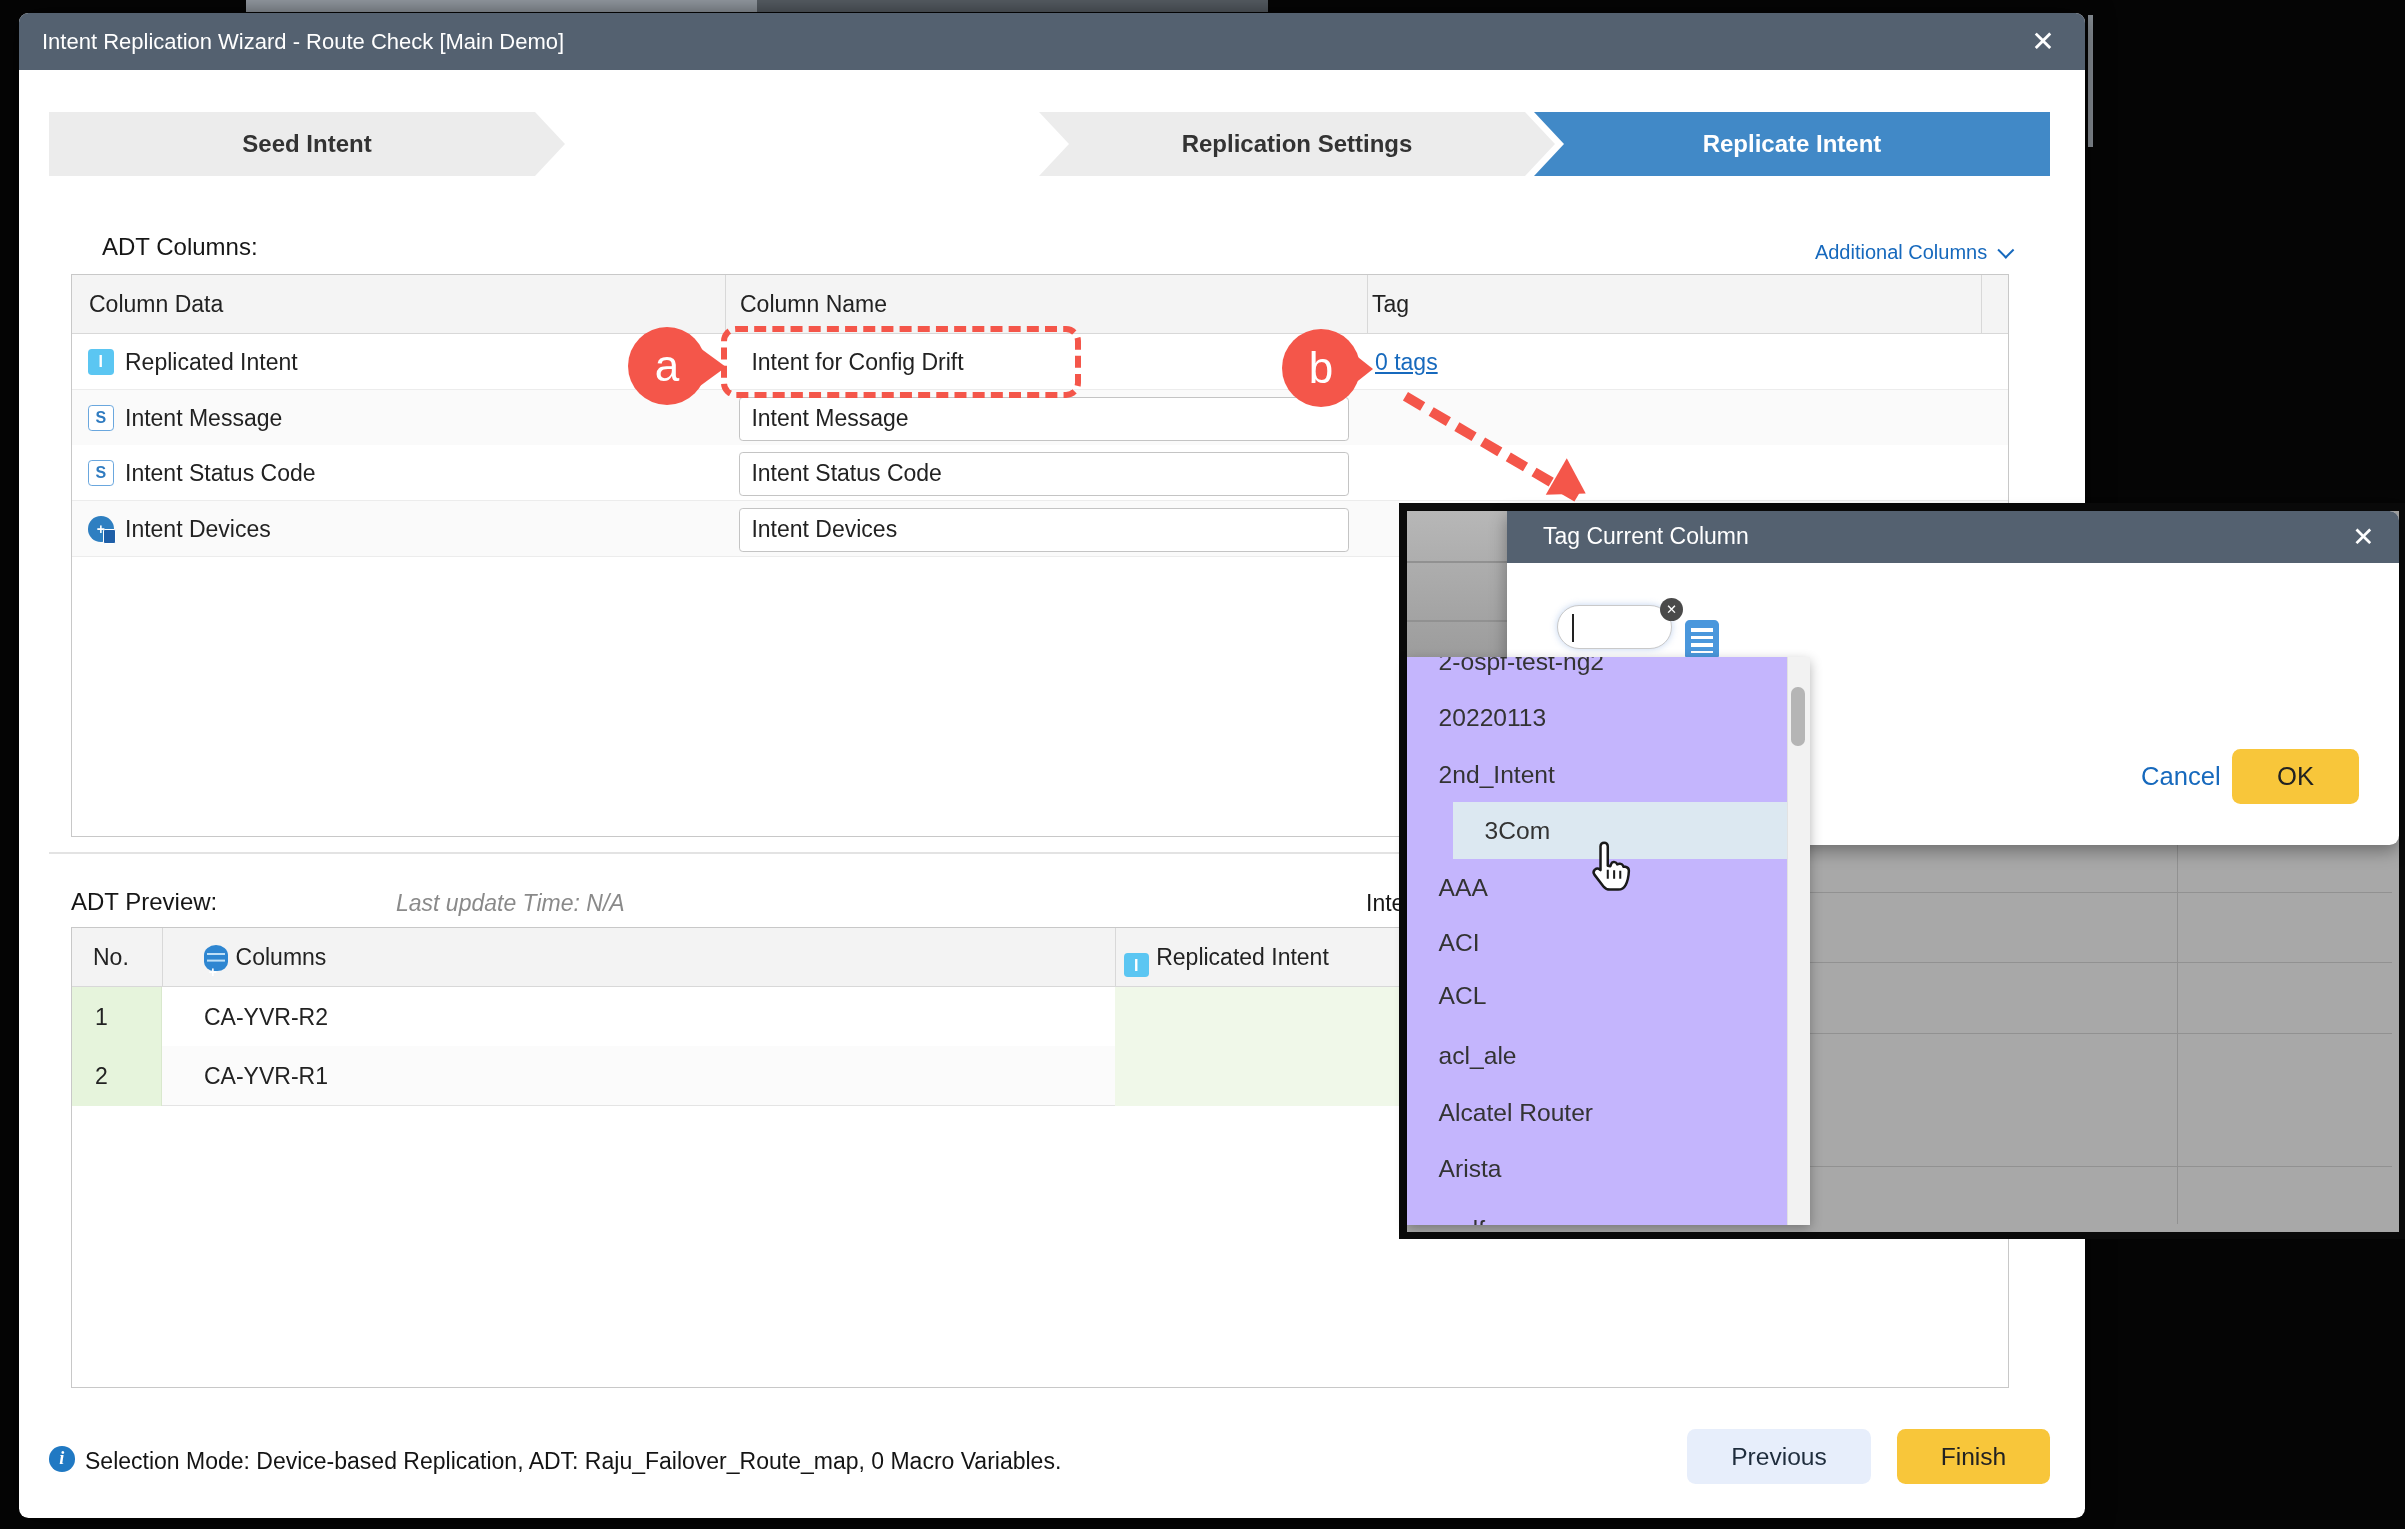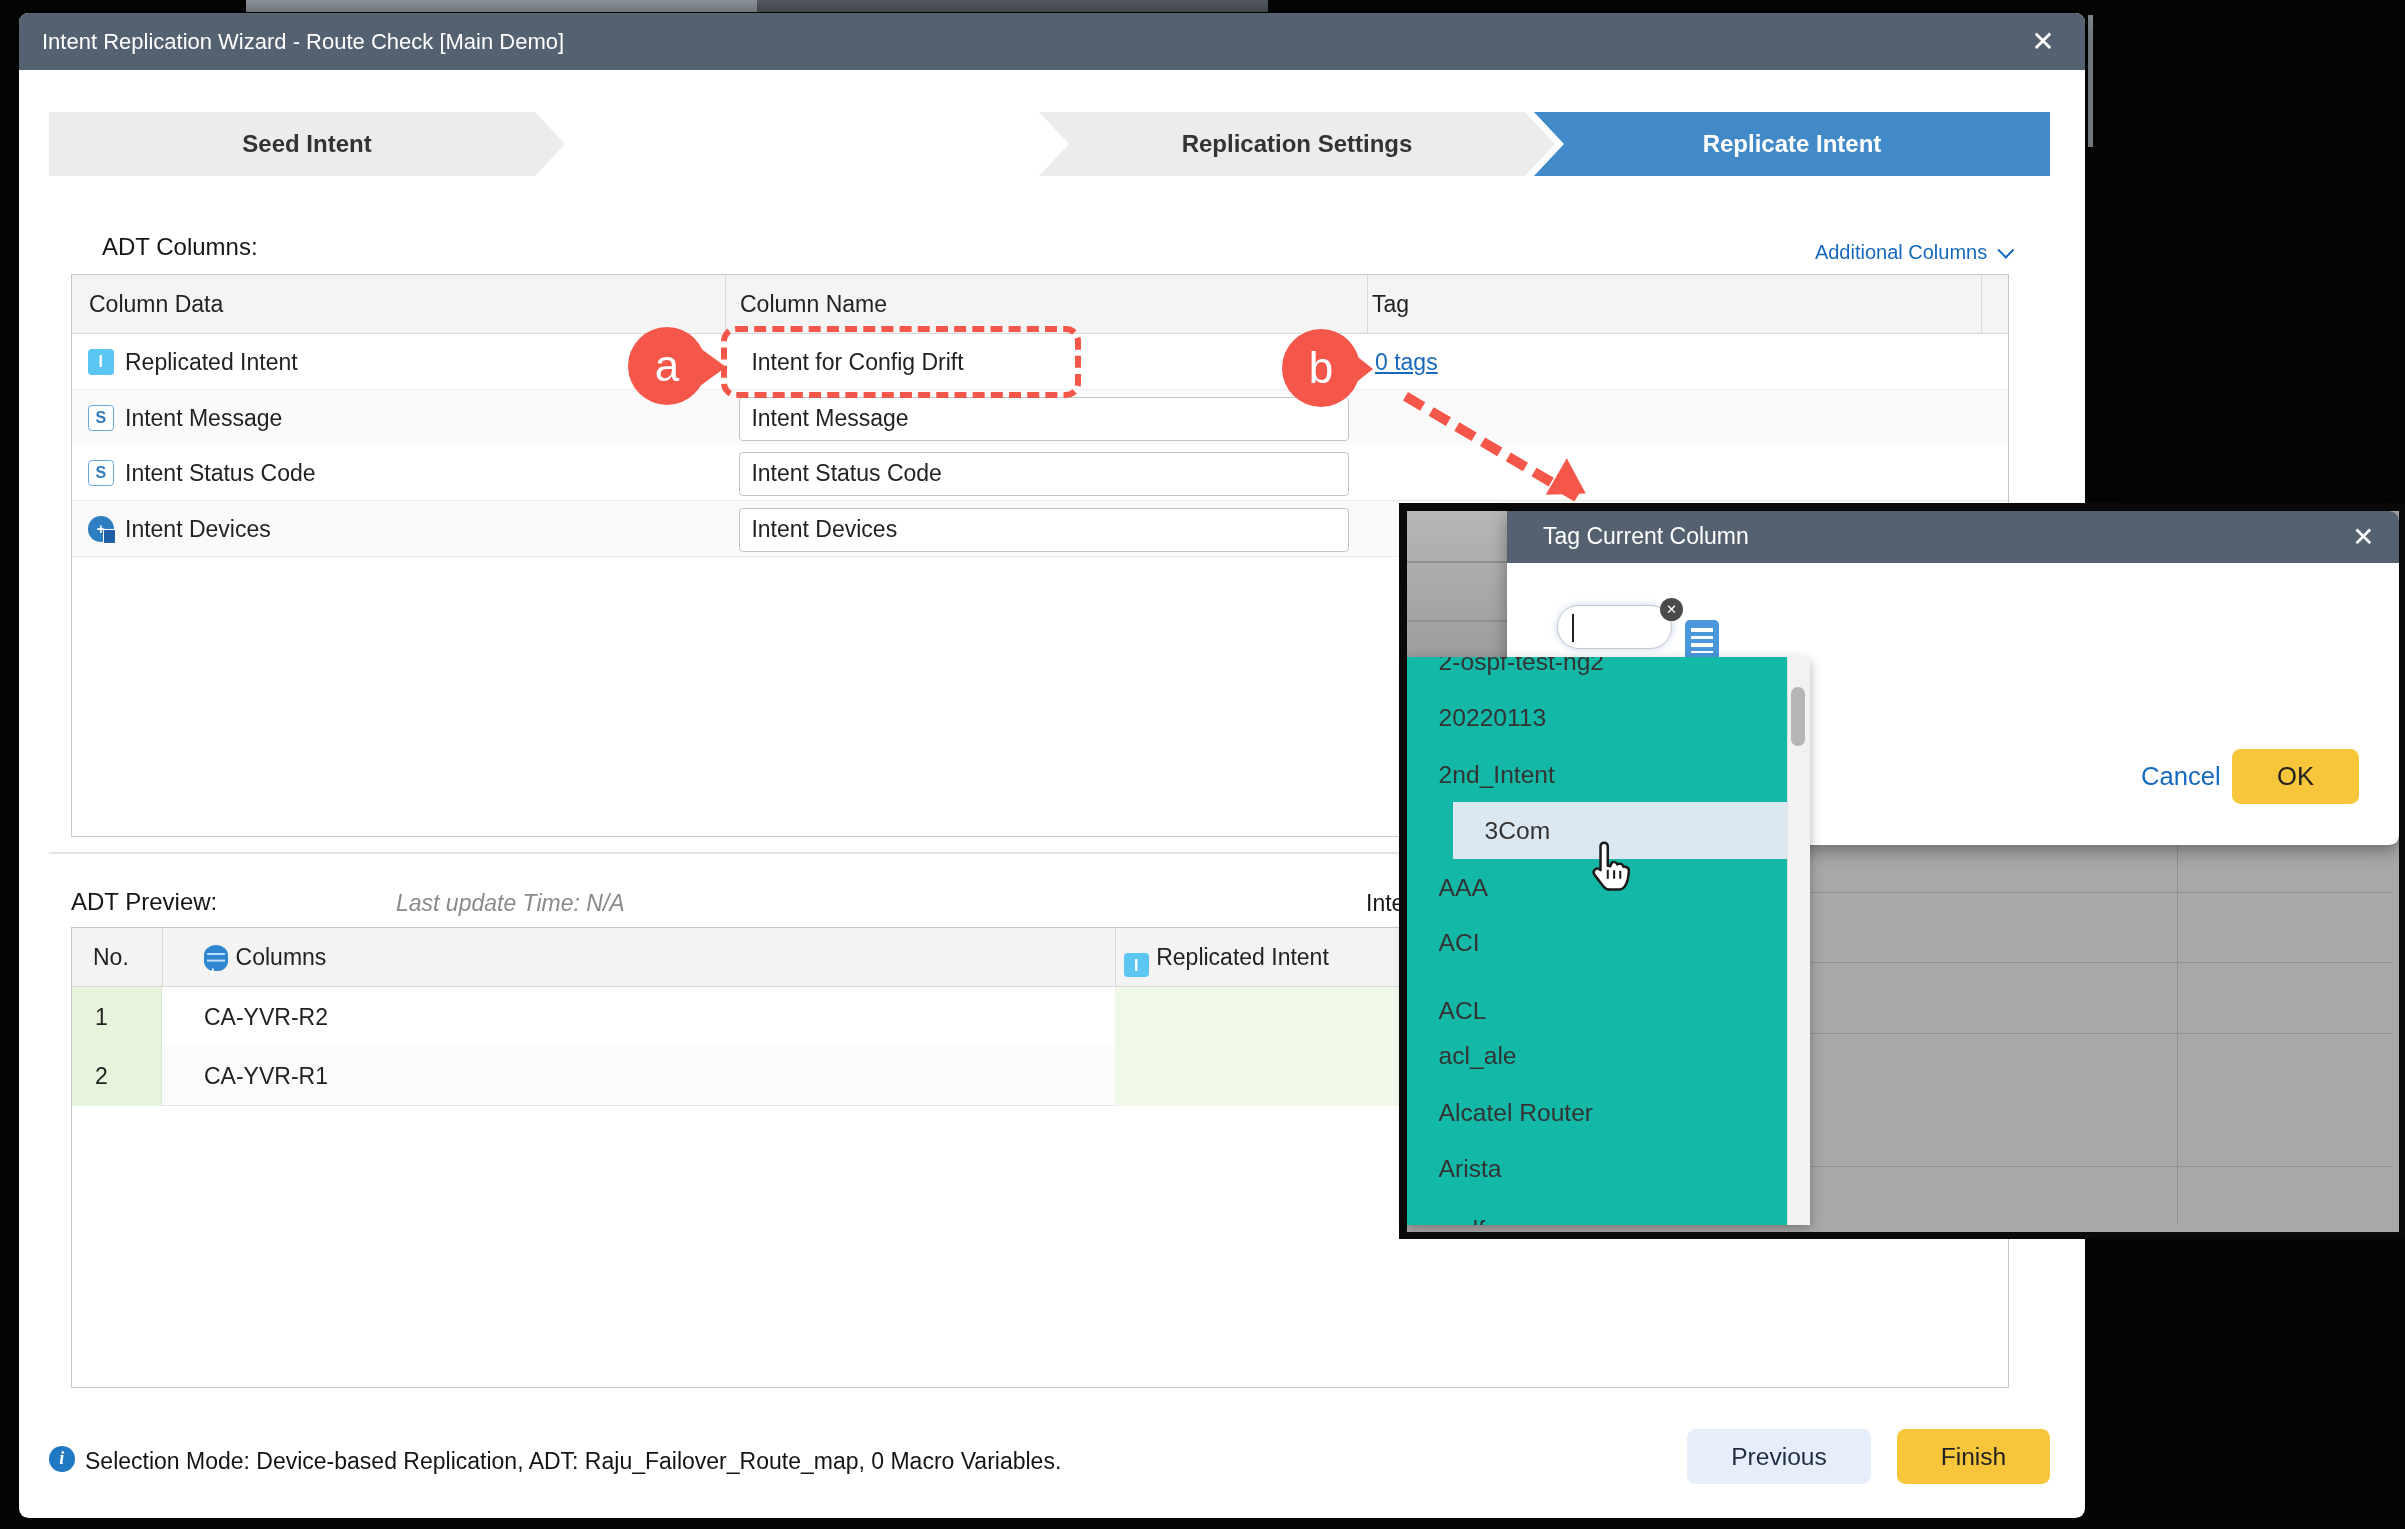--- a/index.html
+++ b/index.html
@@ -137,21 +137,21 @@
     background:#4a4a4a;color:#fff;font-size:13.2px;display:flex;align-items:center;justify-content:center;cursor:pointer;}
   .list-icon{position:absolute;left:286px;top:117px;width:34px;height:40px;background:#4a97dc;
     border-radius:4.7px;cursor:pointer;}
   .list-icon::after{content:"";position:absolute;left:5.7px;right:5.7px;top:7.6px;bottom:6.6px;background:
     repeating-linear-gradient(#fff 0 3.8px,#4a97dc 3.8px 7.6px);}
 
   .tag-cancel{position:absolute;left:742px;top:259px;font-size:25.6px;color:var(--link);cursor:pointer;}
   .tag-ok{position:absolute;left:833px;top:246px;width:127px;height:55px;background:var(--yellow);
     border-radius:8.5px;display:flex;align-items:center;justify-content:center;font-size:25.6px;color:#222;cursor:pointer;}
 
-  .tag-list{position:absolute;left:7.6px;top:154px;width:403px;height:568px;background:#14b8a6;
+  .tag-list{position:absolute;left:7.6px;top:154px;width:403px;height:568px;background:#c4b5fd;
     overflow:hidden;box-shadow:0 3.8px 11.4px rgba(0,0,0,.3);}
   .tag-item{position:absolute;left:0;width:380px;height:57px;line-height:57px;
     padding-left:32px;font-size:24.6px;color:#333;cursor:pointer;}
   .tag-item.hl{background:var(--row-hl);}
   .scroll-track{position:absolute;right:0;top:0;width:23px;height:568px;background:#f2f2f2;
     border-left:0.9px solid #e2e2e2;}
   .scroll-thumb{position:absolute;left:3.8px;top:30px;width:13.2px;height:59px;border-radius:6.6px;
     background:#b5b5b5;cursor:pointer;}
   .hand-cursor{position:absolute;left:184px;top:336px;z-index:12;}
 </style>
@@ -292,21 +292,21 @@
     <span class="tag-cancel">Cancel</span>
     <div class="tag-ok">OK</div>
 
     <div class="tag-list">
       <div class="tag-item" style="top:-24px;">2-ospf-test-ng2</div>
       <div class="tag-item" style="top:32px;">20220113</div>
       <div class="tag-item" style="top:89px;">2nd_Intent</div>
       <div class="tag-item hl" style="top:145px;margin-left:46px;">3Com</div>
       <div class="tag-item" style="top:202px;">AAA</div>
       <div class="tag-item" style="top:257px;">ACI</div>
-      <div class="tag-item" style="top:325px;">ACL</div>
+      <div class="tag-item" style="top:310px;">ACL</div>
       <div class="tag-item" style="top:370px;">acl_ale</div>
       <div class="tag-item" style="top:427px;">Alcatel Router</div>
       <div class="tag-item" style="top:483px;">Arista</div>
       <div class="tag-item" style="top:544px;">asdf</div>
       <div class="scroll-track">
         <div class="scroll-thumb"></div>
       </div>
     </div>
 
     <div class="hand-cursor">

